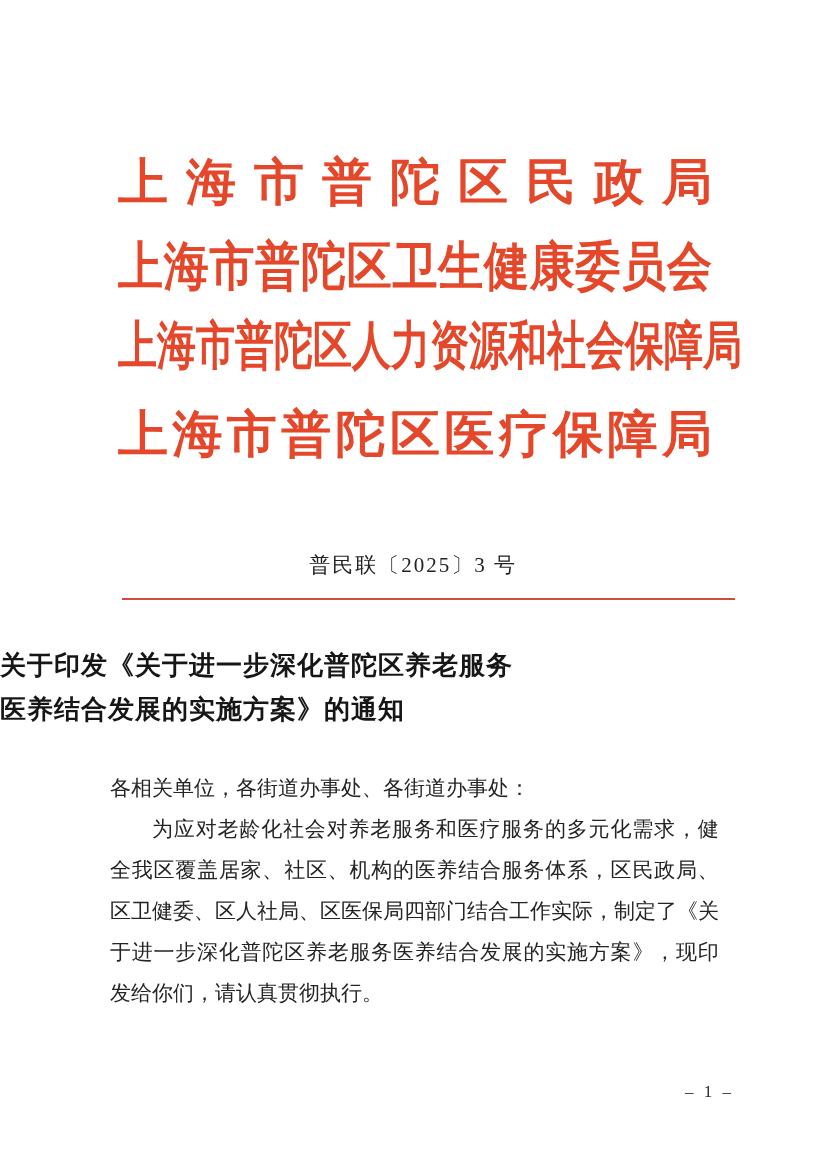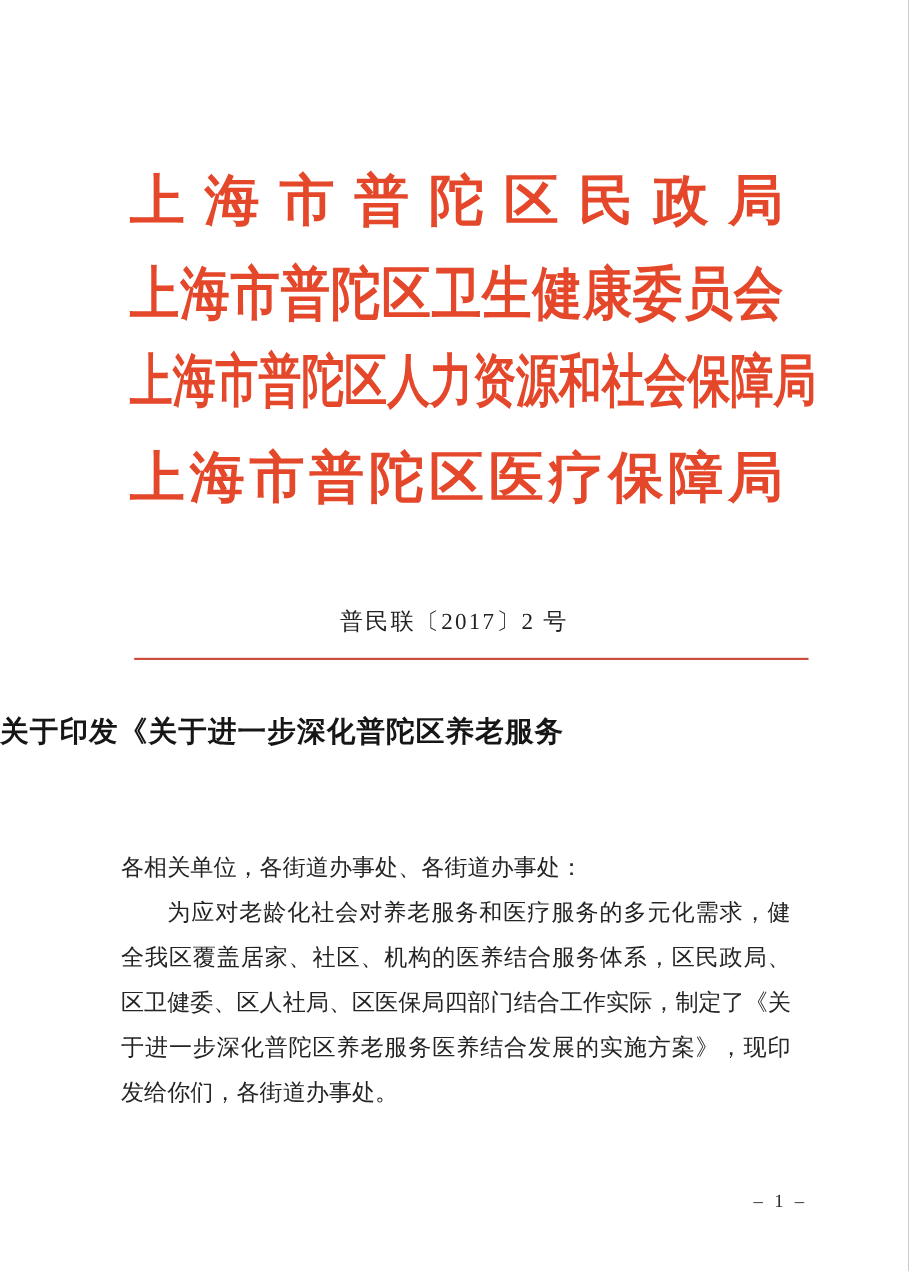--- a/index.html
+++ b/index.html
@@ -168,26 +168,27 @@
         <span>陀</span>
         <span>区</span>
         <span>医</span>
         <span>疗</span>
         <span>保</span>
         <span>障</span>
         <span>局</span>
       </div>
   </div>
 
-  <div class="doc-number">普民联〔2017〕2 号</div>
+  <div class="doc-number">普民联〔2025〕3 号</div>
 
   <div class="red-rule"></div>
 
   <div class="doc-title">
     <div>关于印发《关于进一步深化普陀区养老服务</div>
+    <div>医养结合发展的实施方案》的通知</div>
   </div>
 
   <div class="doc-body" id="doc-body">
       <div class="body-line">各相关单位，各街道办事处、各街道办事处：</div>
       <div class="body-line justify indent">
         <span>为</span>
         <span>应</span>
         <span>对</span>
         <span>老</span>
         <span>龄</span>
@@ -297,18 +298,18 @@
         <span>的</span>
         <span>实</span>
         <span>施</span>
         <span>方</span>
         <span>案</span>
         <span>》</span>
         <span>，</span>
         <span>现</span>
         <span>印</span>
       </div>
-      <div class="body-line">发给你们，各街道办事处。</div>
+      <div class="body-line">发给你们，请认真贯彻执行。</div>
     </div>
 
   <div class="page-number">– 1 –</div>
 
 </div>
 
 </body></html>

